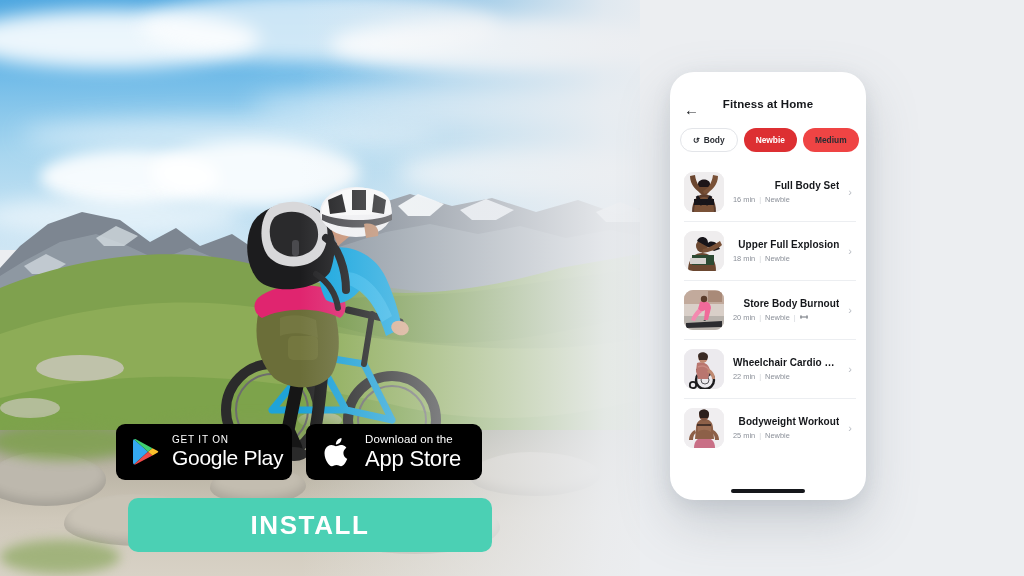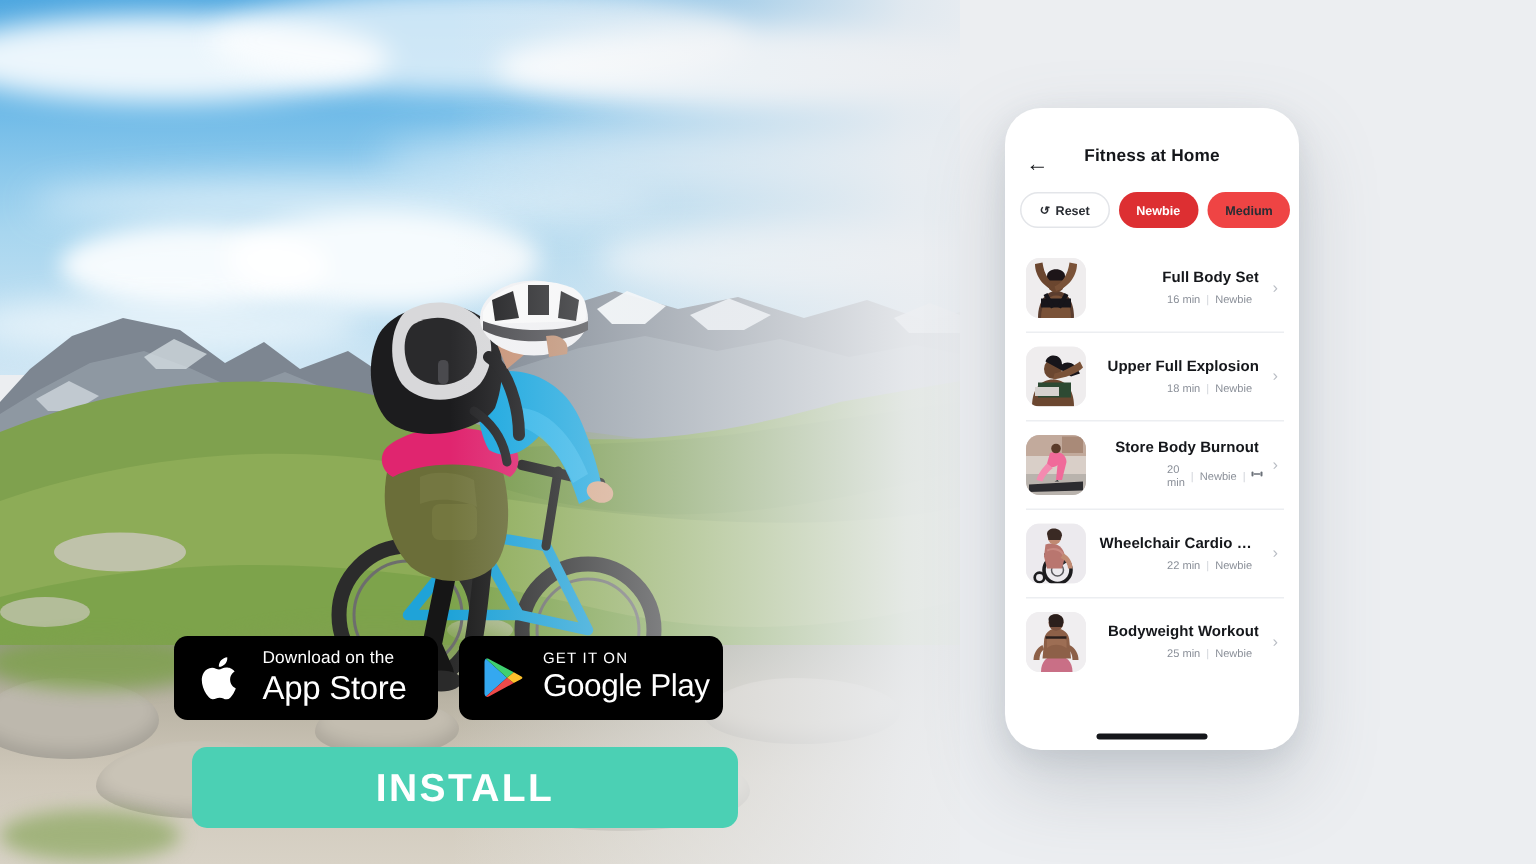--- a/index.html
+++ b/index.html
@@ -151,21 +151,21 @@
     background:#f1f0f2; overflow:hidden; position:relative;
   }
   .thumb svg { display:block; }
   .rowtxt { flex:1 1 auto; min-width:0; }
   .rowtitle {
     font-size:10px; font-weight:bold; color:#15171b; letter-spacing:.05px;
     white-space:nowrap; overflow:hidden; text-overflow:ellipsis;text-align:right;
   }
   .rowmeta {
     font-size:7.4px; color:#8a8f98; margin-top:4px;
-    display:flex; align-items:center; gap:4px;margin-left:45px;
+    display:flex; align-items:center; gap:4px;
   }
   .sep { color:#d2d5da; }
   .equip { font-size:7px; color:#6b7078; }
   .chev { font-size:11px; color:#b9bdc4; flex:0 0 auto; padding-right:2px; }
 
   .homebar {
     flex:0 0 auto; height:18px; display:flex; align-items:center; justify-content:center;
   }
   .homebar i {
     display:block; width:74px; height:3.5px; border-radius:2px; background:#15171b;
@@ -291,58 +291,58 @@
       <path d="M168,38 C178,36 184,42 182,50 L170,52 Z" fill="#c08f71"></path>
     </svg>
   </div>
 
   <div id="topfade"></div>
 </div>
 <div id="fade"></div>
 
 <div id="badges">
 
-  <a class="badge apple">
-    <svg width="28" height="34" viewBox="0 0 28 34">
-      <path d="M19.4 18.1c0-3.6 2.9-5.3 3-5.4-1.6-2.4-4.2-2.7-5.1-2.7-2.2-.2-4.2 1.3-5.3 1.3-1.1 0-2.8-1.2-4.6-1.2-2.3 0-4.5 1.4-5.7 3.5-2.5 4.3-.6 10.6 1.8 14.1 1.2 1.7 2.6 3.6 4.4 3.5 1.8-.1 2.4-1.1 4.6-1.1s2.7 1.1 4.6 1.1c1.9 0 3.1-1.7 4.2-3.4 1.3-2 1.9-3.9 1.9-4-.1 0-3.7-1.4-3.8-5.7z" fill="#fff"></path>
-      <path d="M16.1 7.6c1-1.2 1.6-2.8 1.4-4.5-1.4.1-3.1 1-4.1 2.1-.9 1-1.7 2.7-1.5 4.3 1.5.1 3.1-.8 4.2-1.9z" fill="#fff"></path>
-    </svg>
-    <span class="txt">
-      <span class="small">Download on the</span>
-      <span class="big">App Store</span>
-    </span>
-  </a>
-
   <a class="badge gplay">
     <svg width="28" height="30" viewBox="0 0 28 30">
       <path d="M2 2.2 L16 14.8 L2 27.4 C1.4 27 1 26.2 1 25.2 L1 4.4 C1 3.4 1.4 2.6 2 2.2 Z" fill="#34a8f0"></path>
       <path d="M2 2.2 C2.5 1.9 3.2 1.9 3.9 2.3 L20.5 11.2 L16 14.8 Z" fill="#3fd070"></path>
       <path d="M16 14.8 L20.5 18.4 L3.9 27.3 C3.2 27.7 2.5 27.7 2 27.4 Z" fill="#ef4a4a"></path>
       <path d="M20.5 11.2 L25.3 13.8 C26.6 14.5 26.6 15.1 25.3 15.8 L20.5 18.4 L16 14.8 Z" fill="#fcc02c"></path>
     </svg>
     <span class="txt">
       <span class="gsmall">GET IT ON</span>
       <span class="gbig">Google Play</span>
     </span>
   </a>
+
+  <a class="badge apple">
+    <svg width="28" height="34" viewBox="0 0 28 34">
+      <path d="M19.4 18.1c0-3.6 2.9-5.3 3-5.4-1.6-2.4-4.2-2.7-5.1-2.7-2.2-.2-4.2 1.3-5.3 1.3-1.1 0-2.8-1.2-4.6-1.2-2.3 0-4.5 1.4-5.7 3.5-2.5 4.3-.6 10.6 1.8 14.1 1.2 1.7 2.6 3.6 4.4 3.5 1.8-.1 2.4-1.1 4.6-1.1s2.7 1.1 4.6 1.1c1.9 0 3.1-1.7 4.2-3.4 1.3-2 1.9-3.9 1.9-4-.1 0-3.7-1.4-3.8-5.7z" fill="#fff"></path>
+      <path d="M16.1 7.6c1-1.2 1.6-2.8 1.4-4.5-1.4.1-3.1 1-4.1 2.1-.9 1-1.7 2.7-1.5 4.3 1.5.1 3.1-.8 4.2-1.9z" fill="#fff"></path>
+    </svg>
+    <span class="txt">
+      <span class="small">Download on the</span>
+      <span class="big">App Store</span>
+    </span>
+  </a>
 </div>
 
 <button id="install">INSTALL</button>
 
 <div id="phone">
 
   <div class="nav">
     <span class="back">←</span>
     <div class="nav-title">Fitness at Home</div>
   </div>
 
   <div class="pills">
     <div class="pill reset">
       <span class="reset-ico">↺</span>
-      <span>Reset</span>
+      <span>Body</span>
     </div>
     <div class="pill active">
       <span>Newbie</span>
     </div>
     <div class="pill">
       <span>Medium</span>
     </div>
 
   </div>
 

